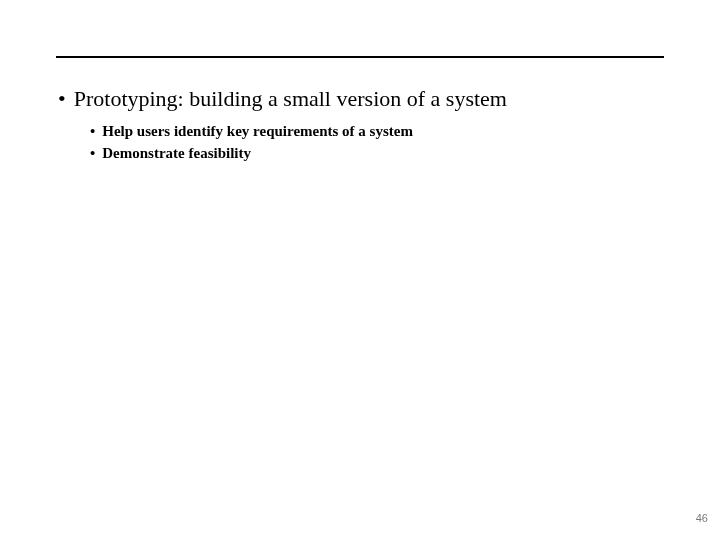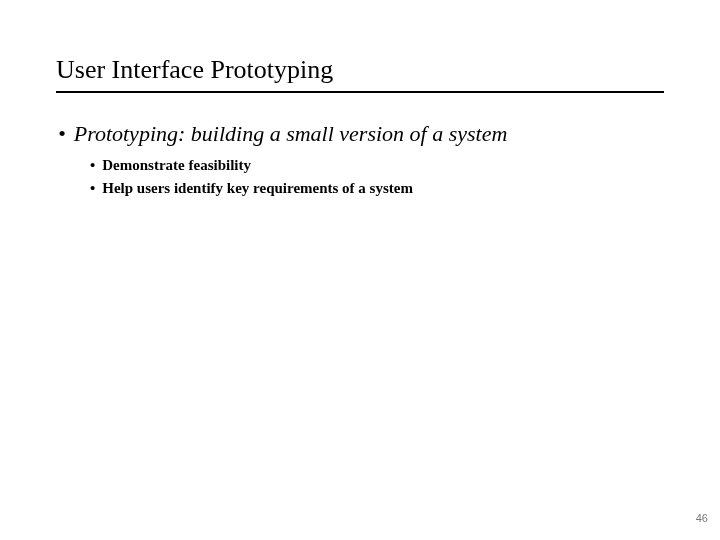--- a/index.html
+++ b/index.html
@@ -36,21 +36,20 @@
   .bullets-l1 {
     list-style: none;
     margin-left: 2px;
   }
   .bullets-l1 > li {
     font-size: 22px;
     line-height: 1.35;
     margin-bottom: 6px;
     display: flex;
     align-items: flex-start;
-    font-style: italic;
   }
   .bullets-l1 > li::before {
     content: "•";
     font-size: 22px;
     margin-right: 8px;
   }
   .bullets-l2 {
     list-style: none;
     margin-left: 34px;
     margin-bottom: 8px;
@@ -74,31 +73,30 @@
     right: 12px;
     font-size: 11px;
     color: #7a7a7a;
     font-family: Arial, sans-serif;
   }
 </style>
 </head>
 <body>
 
 <div class="slide">
-  <h2 class="subtitle">User Interface Prototyping</h2>
   <hr class="hr">
 
   <ul class="bullets-l1">
     <li>
       <span>Prototyping: building a small version of a system</span>
     </li>
   </ul>
   <ul class="bullets-l2">
     <li>
-      <span>Demonstrate feasibility</span>
+      <span>Help users identify key requirements of a system</span>
     </li>
     <li>
-      <span>Help users identify key requirements of a system</span>
+      <span>Demonstrate feasibility</span>
     </li>
   </ul>
 </div>
 
 <div class="page-number">46</div>
 
 </body></html>

